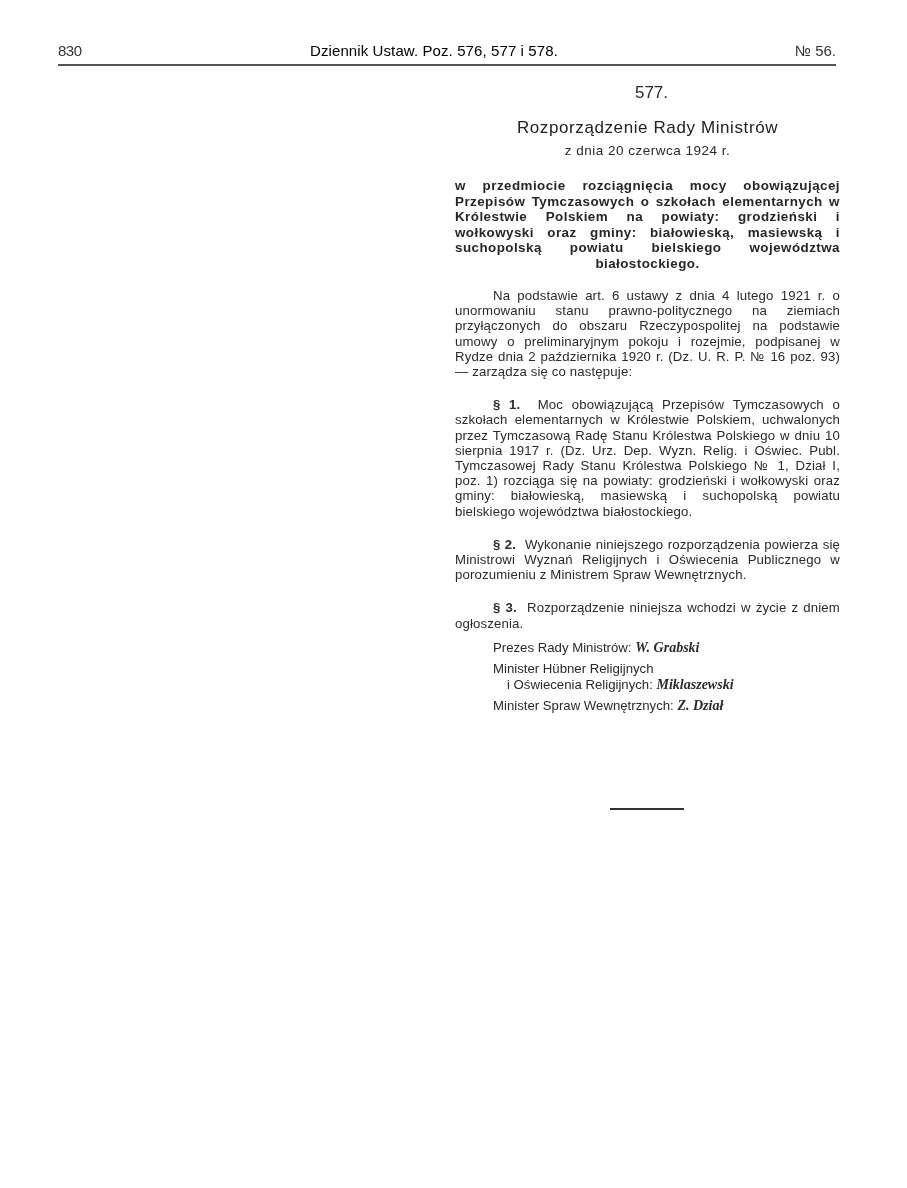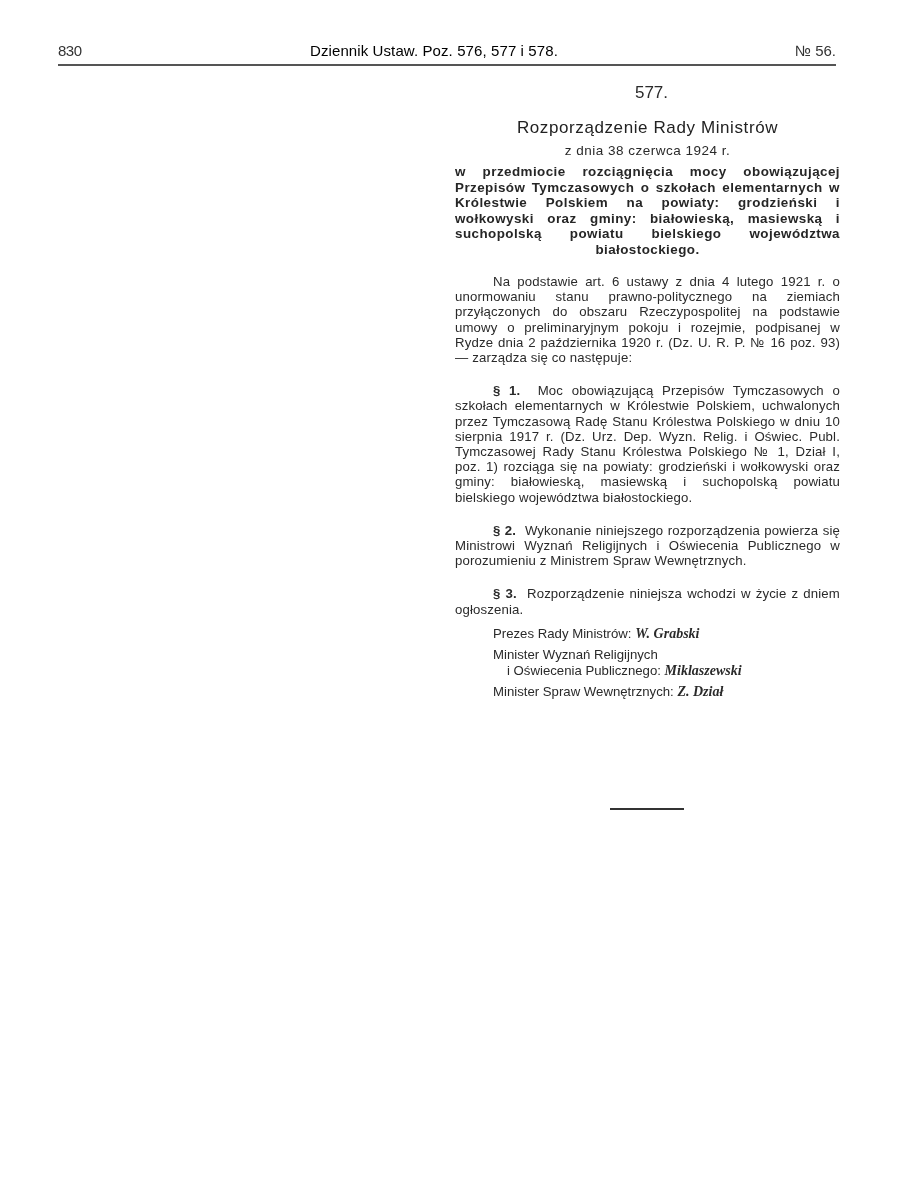--- a/index.html
+++ b/index.html
@@ -89,21 +89,21 @@
       margin-top: 4px;
       line-height: 18px;
     }
     .act-subject {
       font-weight: bold;
       font-size: 13.4px;
       line-height: 15.5px;
       text-align: justify;
       text-align-last: center;
       letter-spacing: 0.45px;
-      margin-top: 4px;
+      margin-top: 18px;
       color: #262626;
     }
     .para {
       text-align: justify;
       margin: 0;
       letter-spacing: 0.15px;
     }
     .para.indent {
       text-indent: 38px;
     }
@@ -150,21 +150,21 @@
 <div class="page-header">
   <span class="page-number">830</span>
   <span class="journal-title">Dziennik Ustaw. Poz. 576, 577 i 578.</span>
   <span class="issue-number">№ 56.</span>
   <div class="header-rule"></div>
 </div>
 
 <div class="column">
   <div class="item-number">577.</div>
   <div class="act-title">Rozporządzenie Rady Ministrów</div>
-  <div class="act-date">z dnia 38 czerwca 1924 r.</div>
+  <div class="act-date">z dnia 20 czerwca 1924 r.</div>
   <div class="act-subject">w przedmiocie rozciągnięcia mocy obowiązującej Przepisów Tymczasowych o szkołach elementarnych w Królestwie Polskiem na powiaty: grodzieński i wołkowyski oraz gminy: białowieską, masiewską i suchopolską powiatu bielskiego województwa białostockiego.</div>
 
   <p class="para indent preamble">Na podstawie art. 6 ustawy z dnia 4 lutego 1921 r. o unormowaniu stanu prawno-politycznego na ziemiach przyłączonych do obszaru Rzeczypospolitej na podstawie umowy o preliminaryjnym pokoju i rozejmie, podpisanej w Rydze dnia 2 października 1920 r. (Dz. U. R. P. № 16 poz. 93) — zarządza się co następuje:</p>
 
   <p class="para indent section">
     <span class="section-mark">§ 1.</span>&nbsp;
     <span>Moc obowiązującą Przepisów Tymczasowych o szkołach elementarnych w Królestwie Polskiem, uchwalonych przez Tymczasową Radę Stanu Królestwa Polskiego w dniu 10 sierpnia 1917 r. (Dz. Urz. Dep. Wyzn. Relig. i Oświec. Publ. Tymczasowej Rady Stanu Królestwa Polskiego № 1, Dział I, poz. 1) rozciąga się na powiaty: grodzieński i wołkowyski oraz gminy: białowieską, masiewską i suchopolską powiatu bielskiego województwa białostockiego.</span>
   </p>
 
   <p class="para indent section">
@@ -176,23 +176,23 @@
     <span class="section-mark">§ 3.</span>&nbsp;
     <span>Rozporządzenie niniejsza wchodzi w życie z dniem ogłoszenia.</span>
   </p>
 
   <div class="signatures">
     <div class="sig-line">
       <span>Prezes Rady Ministrów:</span>
       <span class="sig-name">W. Grabski</span>
     </div>
     <div class="sig-line">
-      <span>Minister Wyznań Religijnych</span>
+      <span>Minister Hübner Religijnych</span>
       <span class="sig-indent">
-        <span>i Oświecenia Publicznego:</span>
+        <span>i Oświecenia Religijnych:</span>
         <span class="sig-name">Miklaszewski</span>
       </span>
     </div>
     <div class="sig-line">
       <span>Minister Spraw Wewnętrznych:</span>
       <span class="sig-name">Z. Dział</span>
     </div>
   </div>
 </div>
 

